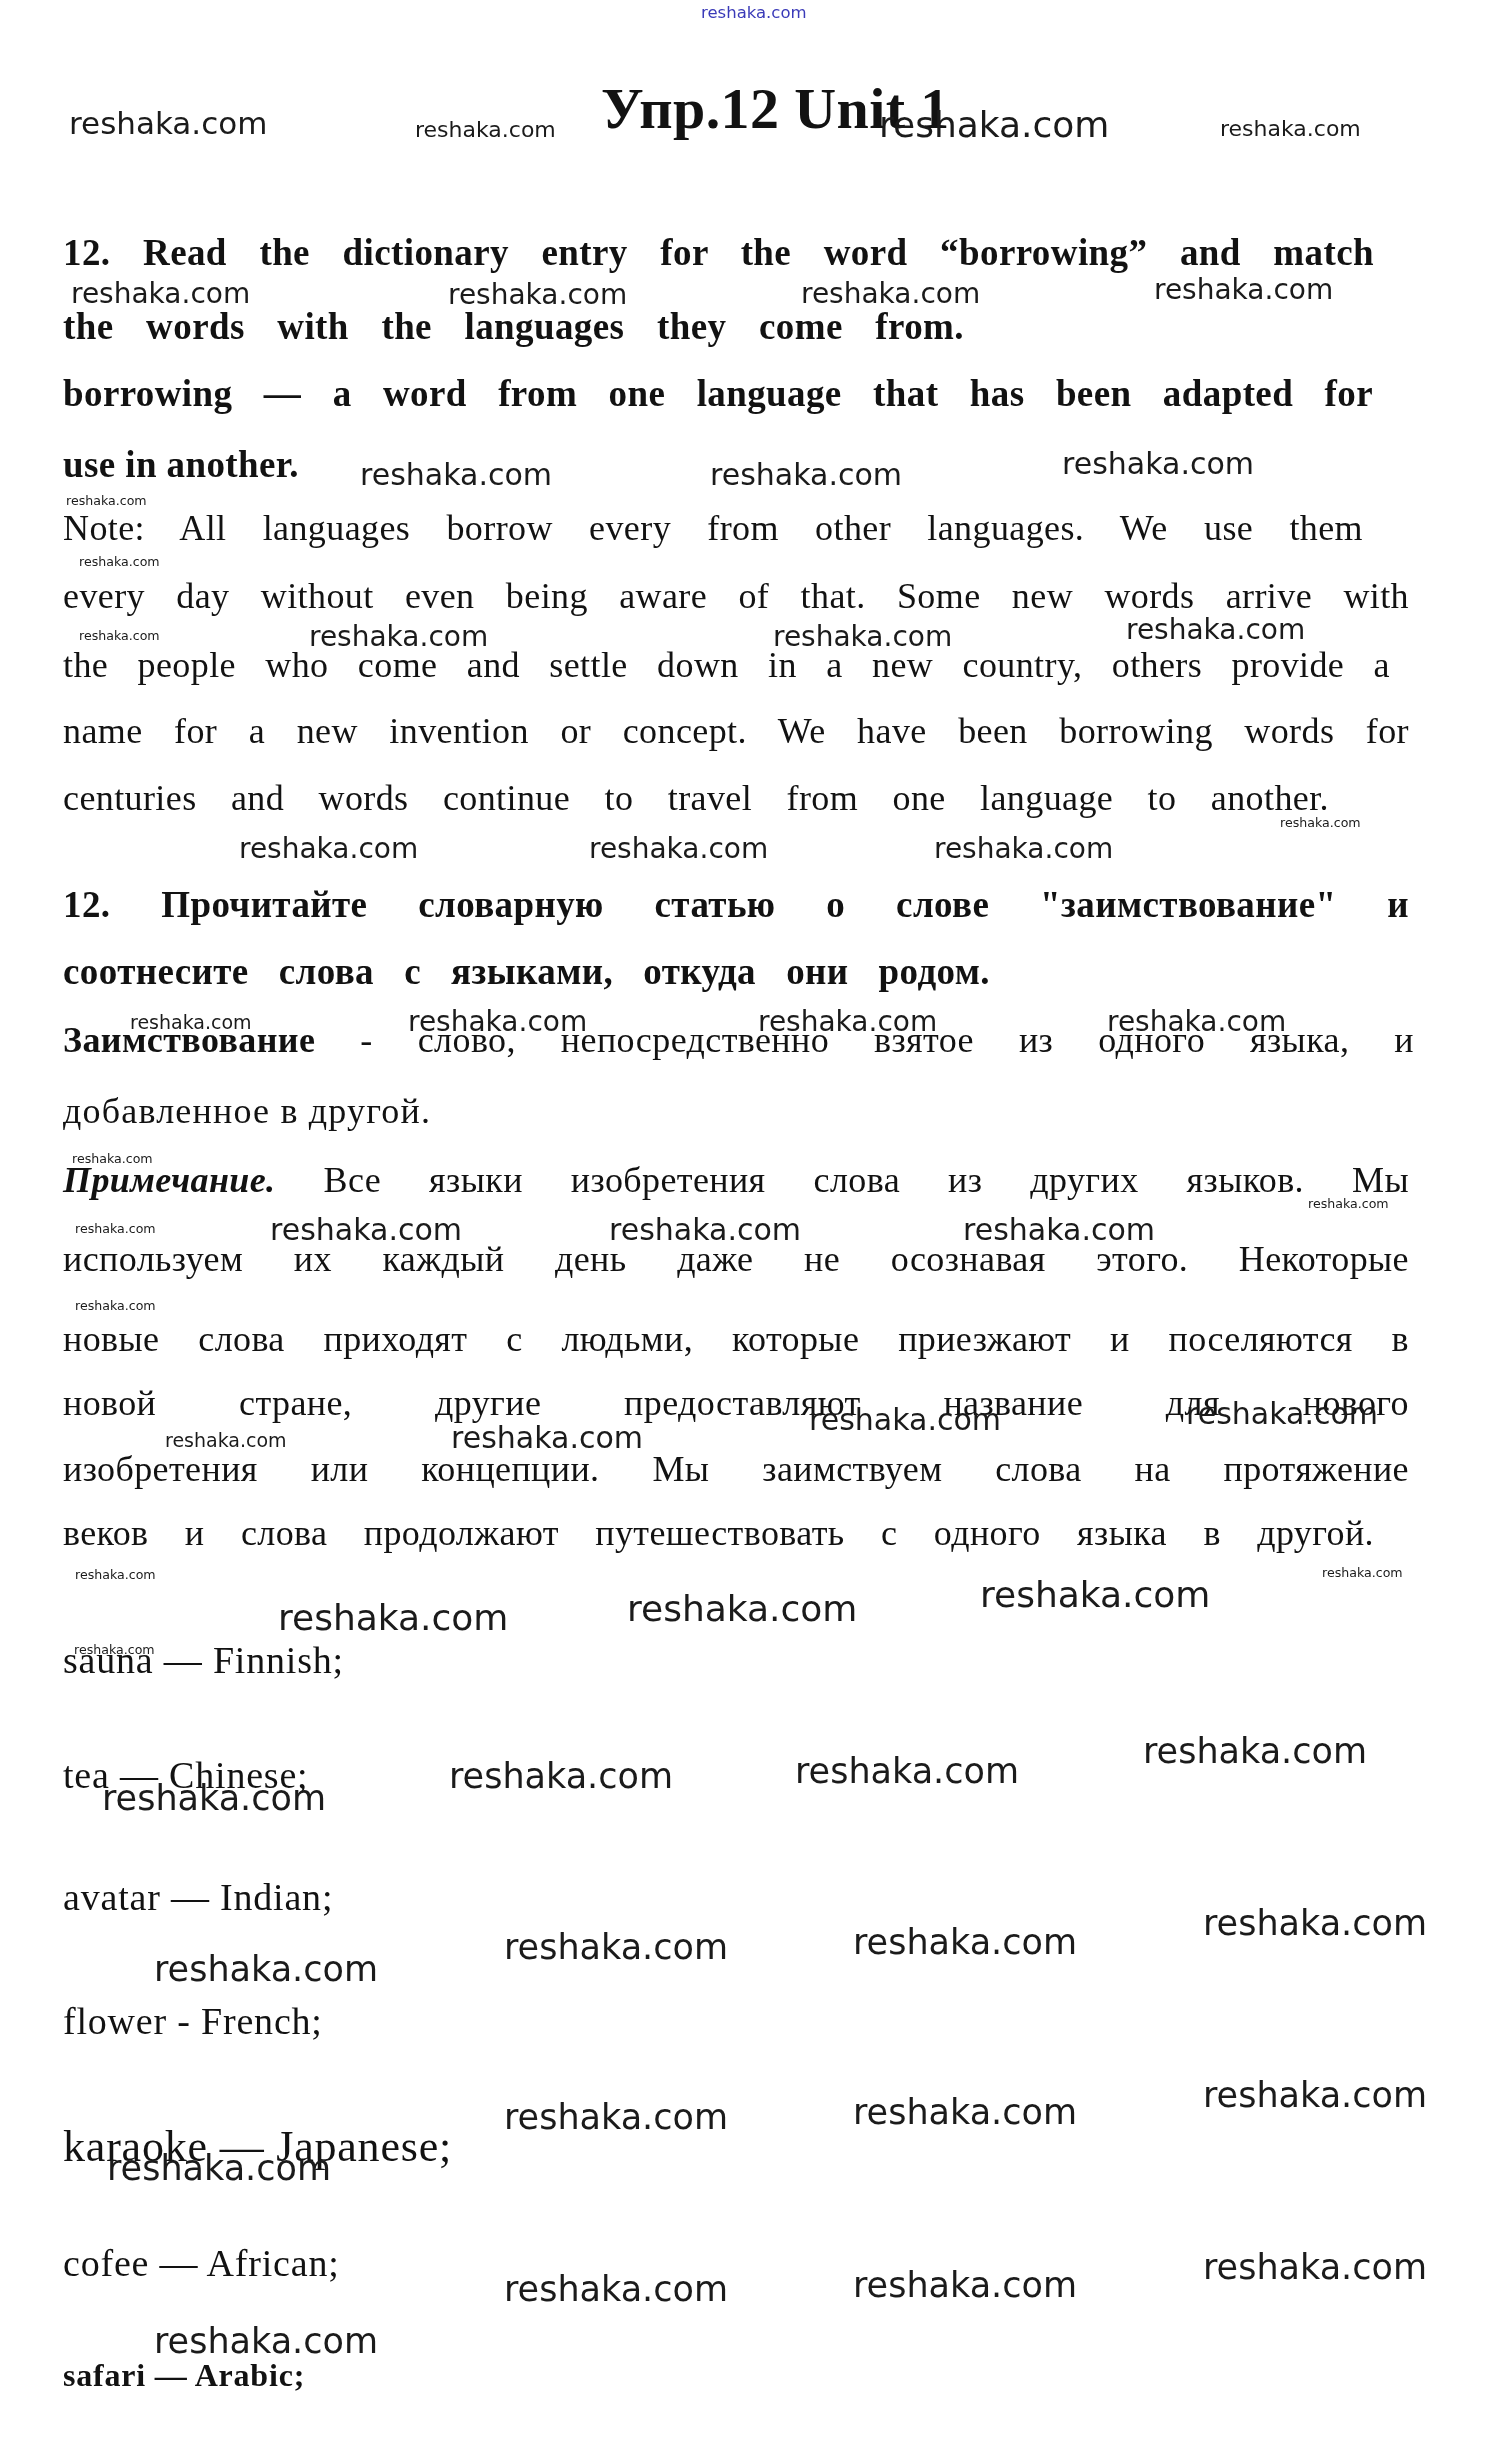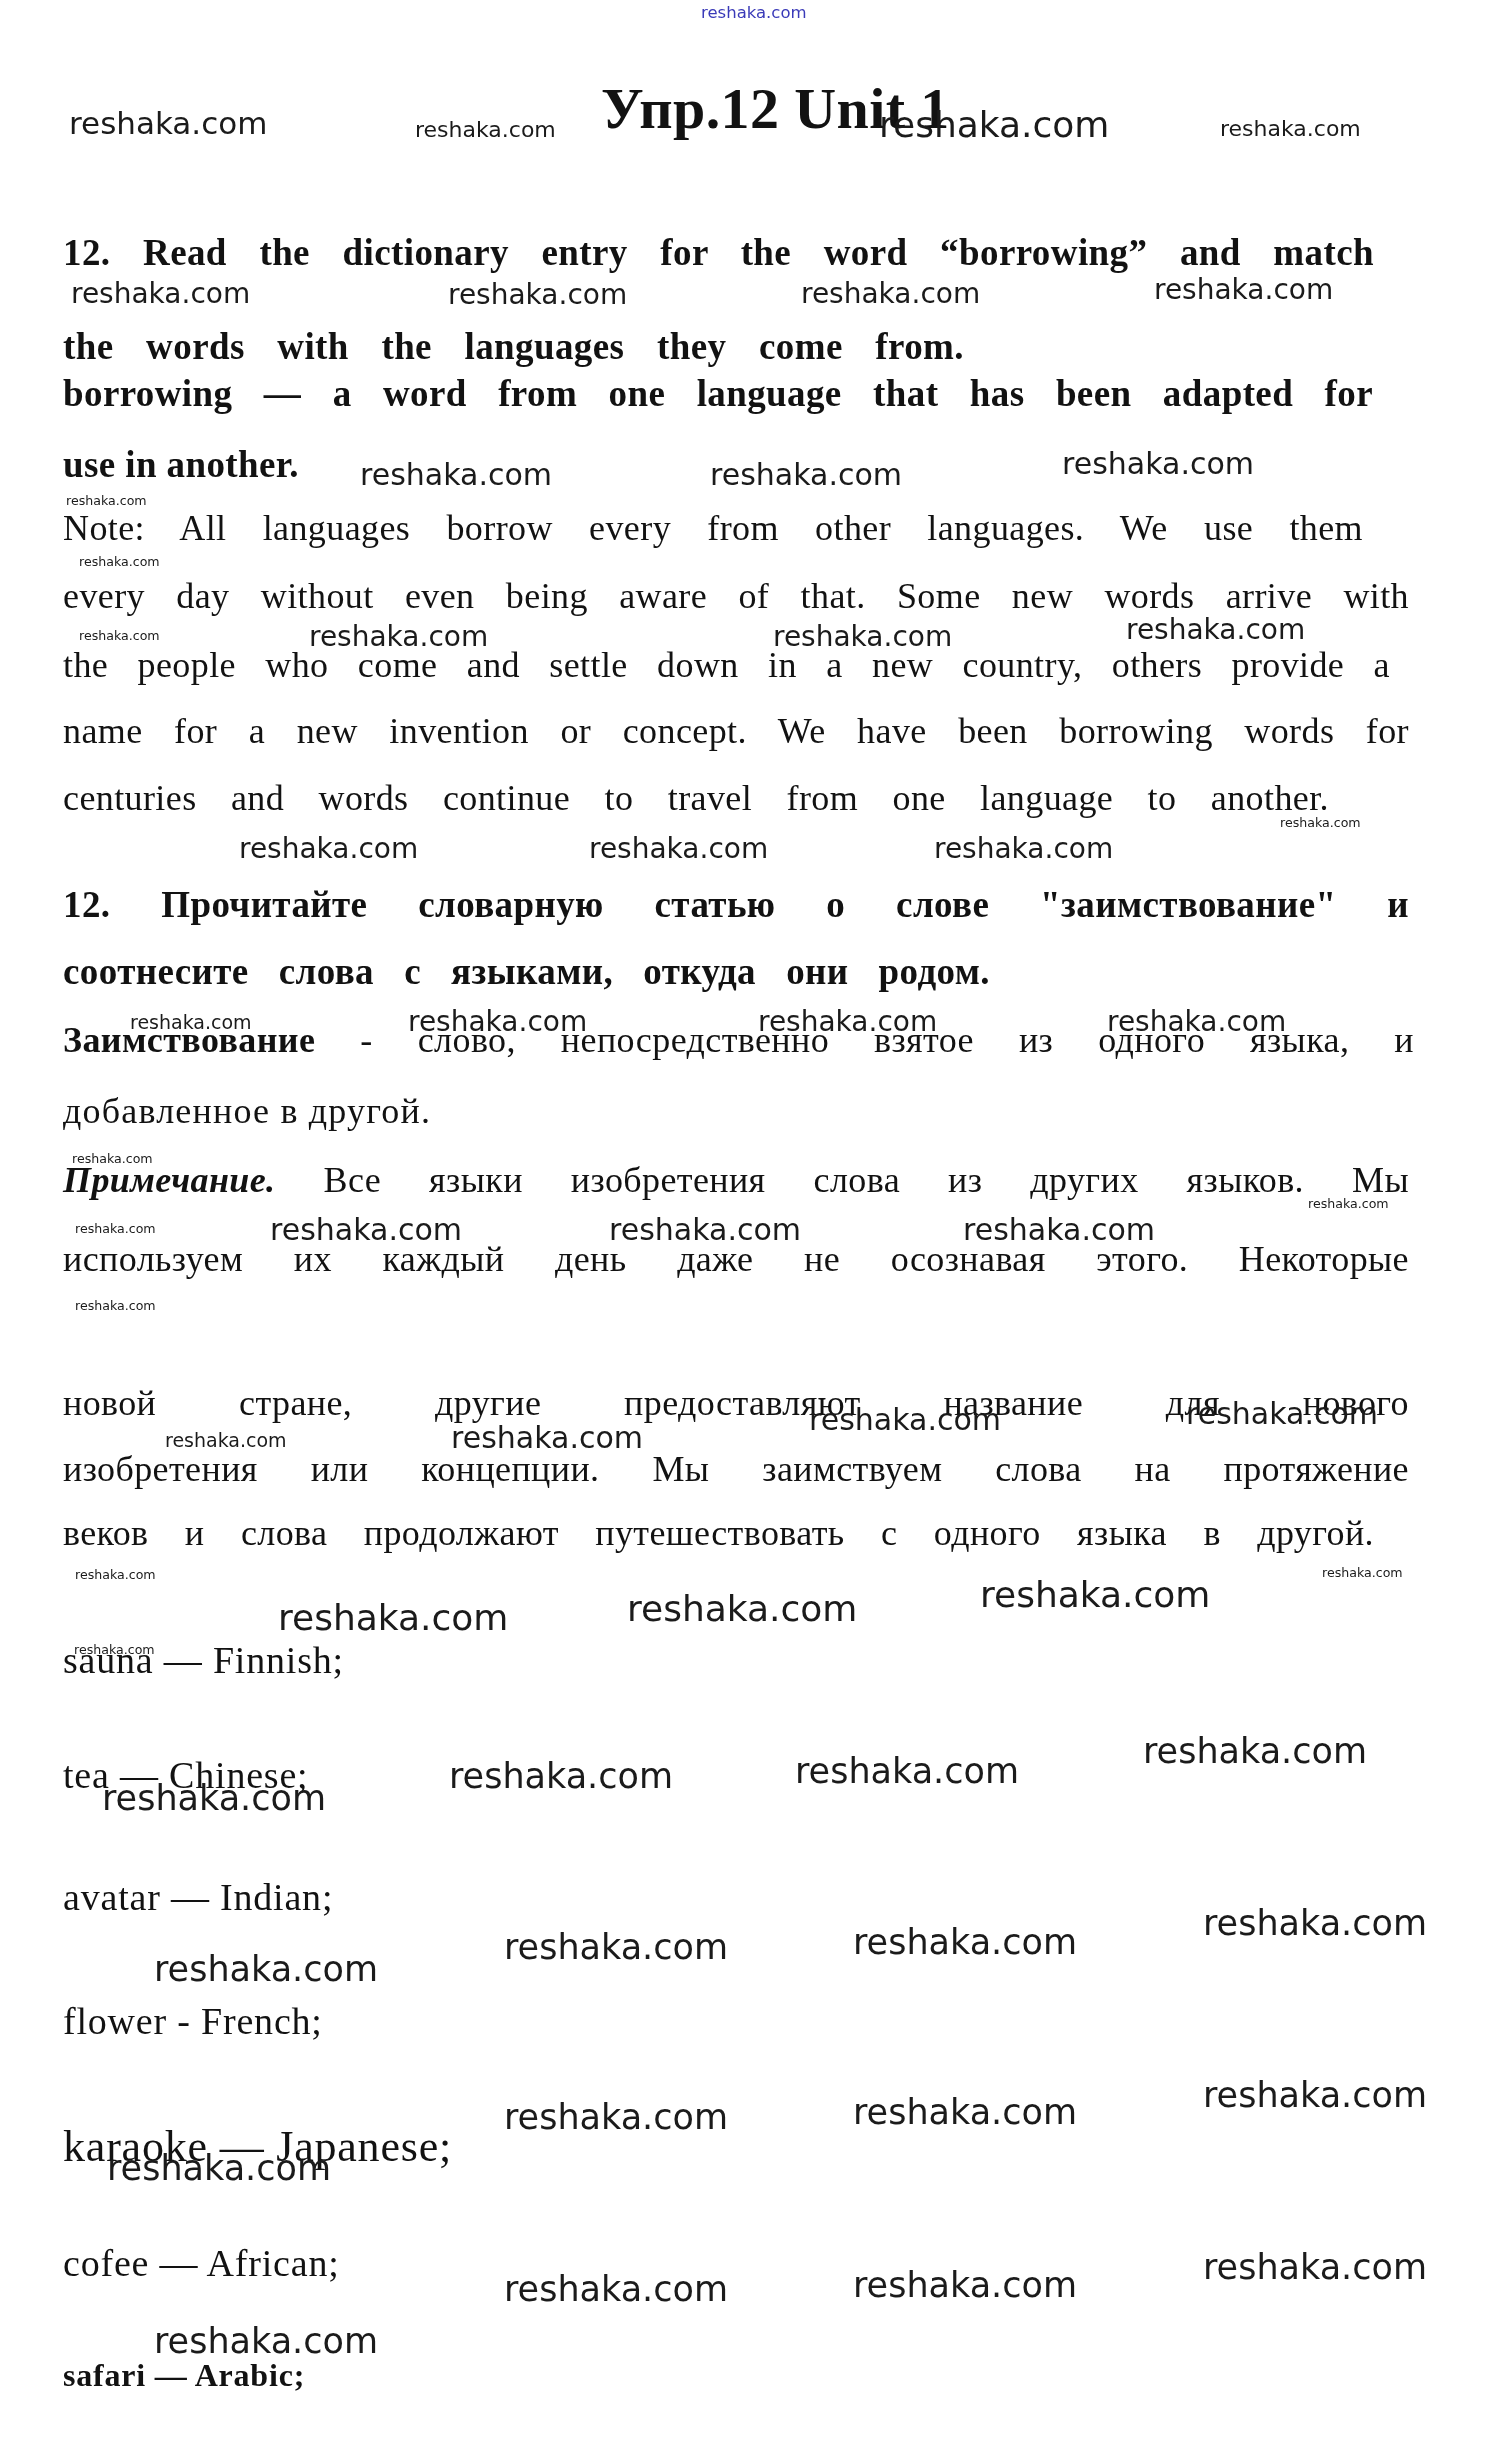--- a/index.html
+++ b/index.html
@@ -25,21 +25,21 @@
   <span class="wm" style="left:415px;top:119px;font-size:22px;">reshaka.com</span>
   <div class="ln b" style="left:601px;top:80px;font-size:58px;">Упр.12 Unit 1</div>
   <span class="wm" style="left:879px;top:107px;font-size:36px;">reshaka.com</span>
   <span class="wm" style="left:1220px;top:118px;font-size:22px;">reshaka.com</span>
 
   <div class="ln b js" style="left:63px;top:234px;font-size:37px;width:1311px;">12. Read the dictionary entry for the word “borrowing” and match</div>
   <span class="wm" style="left:71px;top:280px;font-size:28px;">reshaka.com</span>
   <span class="wm" style="left:448px;top:281px;font-size:28px;">reshaka.com</span>
   <span class="wm" style="left:801px;top:280px;font-size:28px;">reshaka.com</span>
   <span class="wm" style="left:1154px;top:276px;font-size:28px;">reshaka.com</span>
-  <div class="ln b js" style="left:63px;top:308px;font-size:37px;width:901px;margin-top:20px;">the words with the languages they come from.</div>
+  <div class="ln b js" style="left:63px;top:308px;font-size:37px;width:901px;">the words with the languages they come from.</div>
 
   <div class="ln b js" style="left:63px;top:375px;font-size:37px;width:1310px;">borrowing — a word from one language that has been adapted for</div>
   <div class="ln b" style="left:63px;top:446px;font-size:37px;">use in another.</div>
   <span class="wm" style="left:360px;top:460px;font-size:30px;">reshaka.com</span>
   <span class="wm" style="left:710px;top:460px;font-size:30px;">reshaka.com</span>
   <span class="wm" style="left:1062px;top:449px;font-size:30px;">reshaka.com</span>
   <span class="wm" style="left:66px;top:495px;font-size:12.6px;">reshaka.com</span>
 
   <div class="ln js" style="left:63px;top:510px;font-size:36px;width:1300px;">Note: All languages borrow every from other languages. We use them</div>
   <span class="wm" style="left:79px;top:556px;font-size:12.6px;">reshaka.com</span>
@@ -70,20 +70,21 @@
   <span class="wm" style="left:72px;top:1153px;font-size:12.6px;">reshaka.com</span>
 
   <div class="ln js" style="left:63px;top:1162px;font-size:36px;width:1346px;"><span class="b i">Примечание.</span><span> Все языки изобретения слова из других языков. Мы</span></div>
   <span class="wm" style="left:1308px;top:1198px;font-size:12.6px;">reshaka.com</span>
   <span class="wm" style="left:75px;top:1223px;font-size:12.6px;">reshaka.com</span>
   <span class="wm" style="left:270px;top:1215px;font-size:30px;">reshaka.com</span>
   <span class="wm" style="left:609px;top:1215px;font-size:30px;">reshaka.com</span>
   <span class="wm" style="left:963px;top:1215px;font-size:30px;">reshaka.com</span>
   <div class="ln js" style="left:63px;top:1241px;font-size:36px;width:1346px;">используем их каждый день даже не осознавая этого. Некоторые</div>
   <span class="wm" style="left:75px;top:1300px;font-size:12.6px;">reshaka.com</span>
+  <div class="ln js" style="left:63px;top:1321px;font-size:36px;width:1346px;">новые слова приходят с людьми, которые приезжают и поселяются в</div>
   <div class="ln js" style="left:63px;top:1385px;font-size:36px;width:1346px;">новой стране, другие предоставляют название для нового</div>
   <span class="wm" style="left:809px;top:1405px;font-size:30px;">reshaka.com</span>
   <span class="wm" style="left:1186px;top:1399px;font-size:30px;">reshaka.com</span>
   <span class="wm" style="left:451px;top:1423px;font-size:30px;">reshaka.com</span>
   <span class="wm" style="left:165px;top:1431px;font-size:19px;">reshaka.com</span>
   <div class="ln js" style="left:63px;top:1451px;font-size:36px;width:1346px;">изобретения или концепции. Мы заимствуем слова на протяжение</div>
   <div class="ln js" style="left:63px;top:1515px;font-size:36px;width:1311px;">веков и слова продолжают путешествовать с одного языка в другой.</div>
 
   <span class="wm" style="left:75px;top:1569px;font-size:12.6px;">reshaka.com</span>
   <span class="wm" style="left:1322px;top:1567px;font-size:12.6px;">reshaka.com</span>

